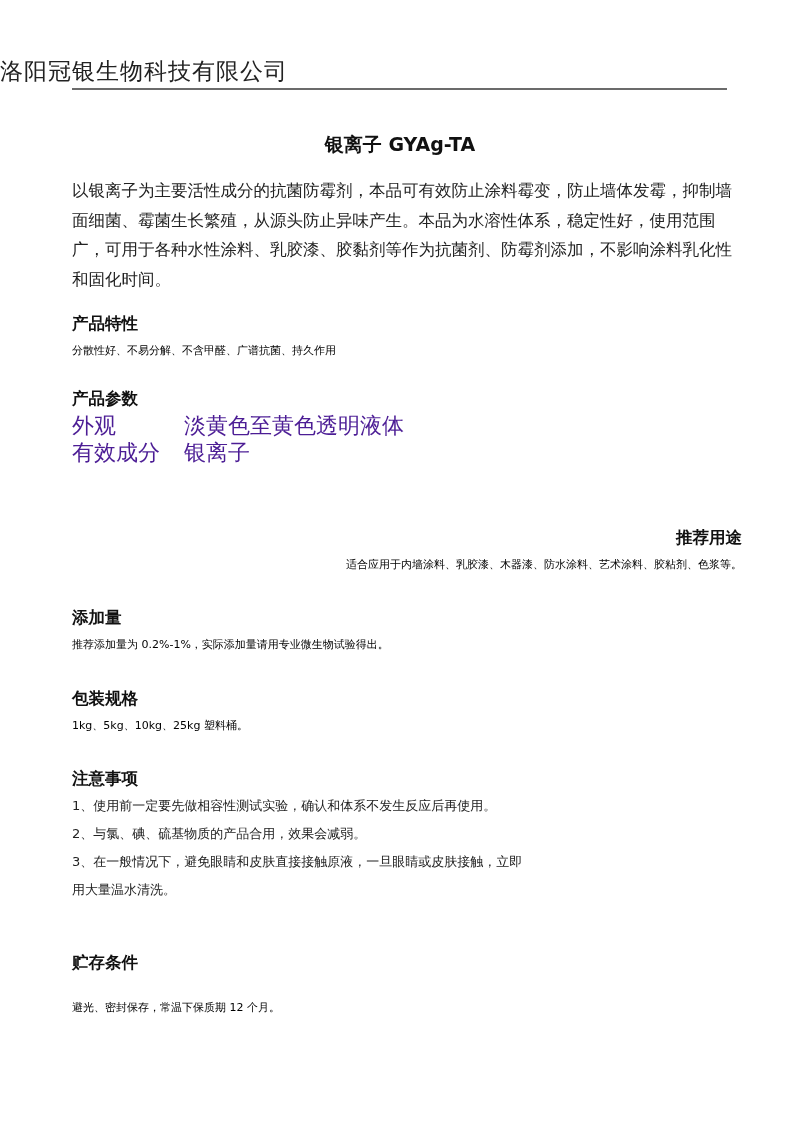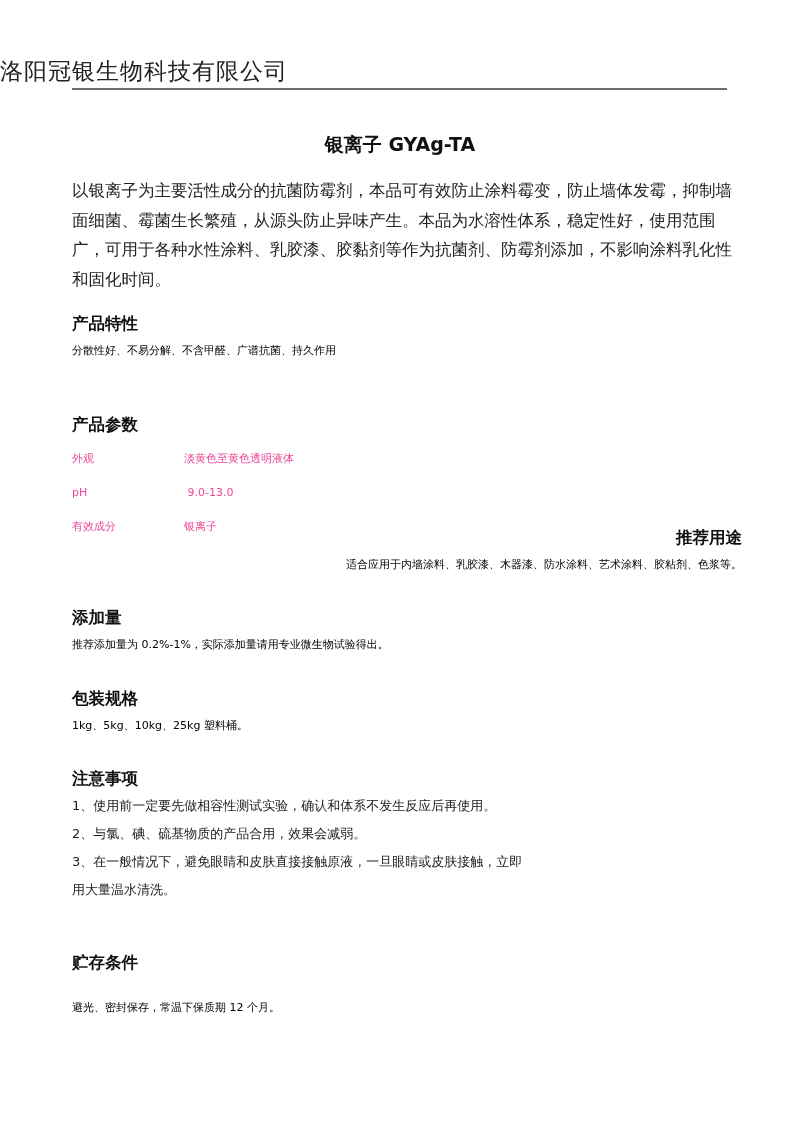--- a/index.html
+++ b/index.html
@@ -20,47 +20,43 @@
     position: absolute; left: 0; top: 132px; width: 800px;
     text-align: center; font-size: 19px; font-weight: bold; color: #111;
   }
   .intro {
     position: absolute; left: 72px; top: 176px; width: 660px;
     font-size: 16.5px; line-height: 29.5px; color: #222;
   }
   .section { position: absolute; left: 72px; width: 670px; }
   .sec-title { font-size: 16.5px; font-weight: bold; color: #111; height: 26px; line-height: 26px; }
   .sec-body { font-size: 11px; line-height: 27px; color: #000000; white-space: nowrap; }
-  .param-row { display: flex; font-size: 11px; line-height: 27px; color: #ec4899; margin-top: 7px; }
+  .param-row { display: flex; font-size: 22px; line-height: 27px; color: #4c1d95; }
   .param-key { width: 112px; }
   .notes-line { font-size: 13px; line-height: 28px; color: #222; }
 </style>
 </head>
 <body>
 
 <div class="company">洛阳冠银生物科技有限公司</div>
 <div class="rule"></div>
 <div class="title">银离子 GYAg-TA</div>
 
 <div class="intro">以银离子为主要活性成分的抗菌防霉剂，本品可有效防止涂料霉变，防止墙体发霉，抑制墙面细菌、霉菌生长繁殖，从源头防止异味产生。本品为水溶性体系，稳定性好，使用范围广，可用于各种水性涂料、乳胶漆、胶黏剂等作为抗菌剂、防霉剂添加，不影响涂料乳化性和固化时间。</div>
 
 <div class="section" style="top:311px;">
   <div class="sec-title">产品特性</div>
   <div class="sec-body">分散性好、不易分解、不含甲醛、广谱抗菌、持久作用</div>
 </div>
 
-<div class="section" style="top:412px;">
+<div class="section" style="top:386px;">
   <div class="sec-title">产品参数</div>
   <div class="param-row">
     <span class="param-key">外观</span>
     <span>淡黄色至黄色透明液体</span>
-  </div>
-  <div class="param-row">
-    <span class="param-key">pH</span>
-    <span style="white-space:pre;"> 9.0-13.0</span>
   </div>
   <div class="param-row">
     <span class="param-key">有效成分</span>
     <span>银离子</span>
   </div>
 </div>
 
 <div class="section" style="top:525px;text-align:right;">
   <div class="sec-title">推荐用途</div>
   <div class="sec-body">适合应用于内墙涂料、乳胶漆、木器漆、防水涂料、艺术涂料、胶粘剂、色浆等。</div>

